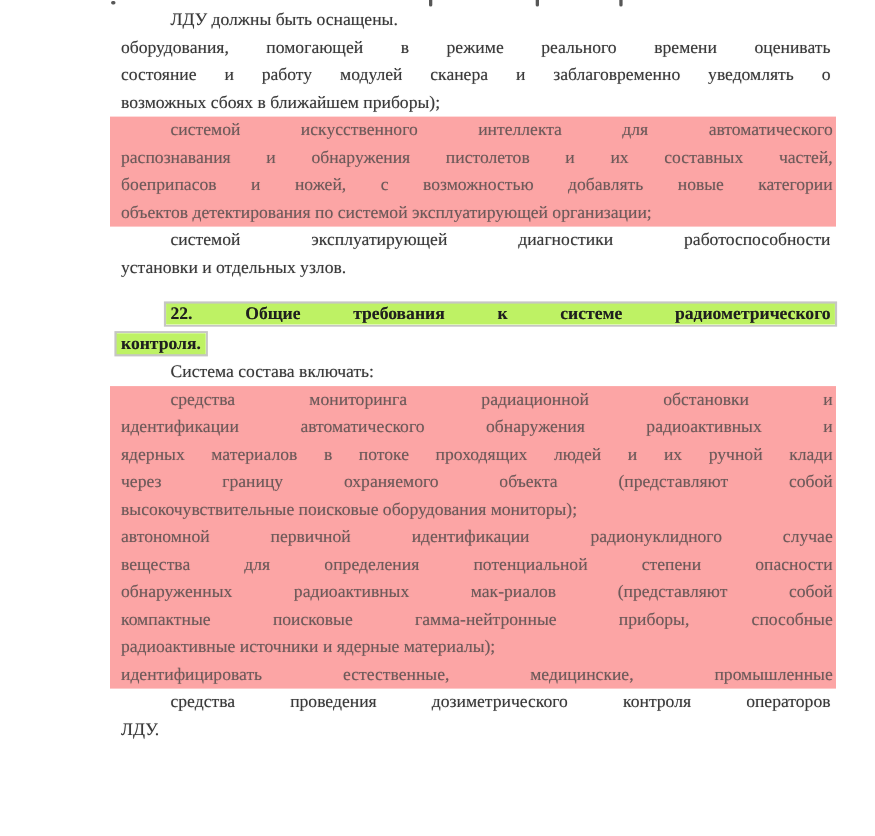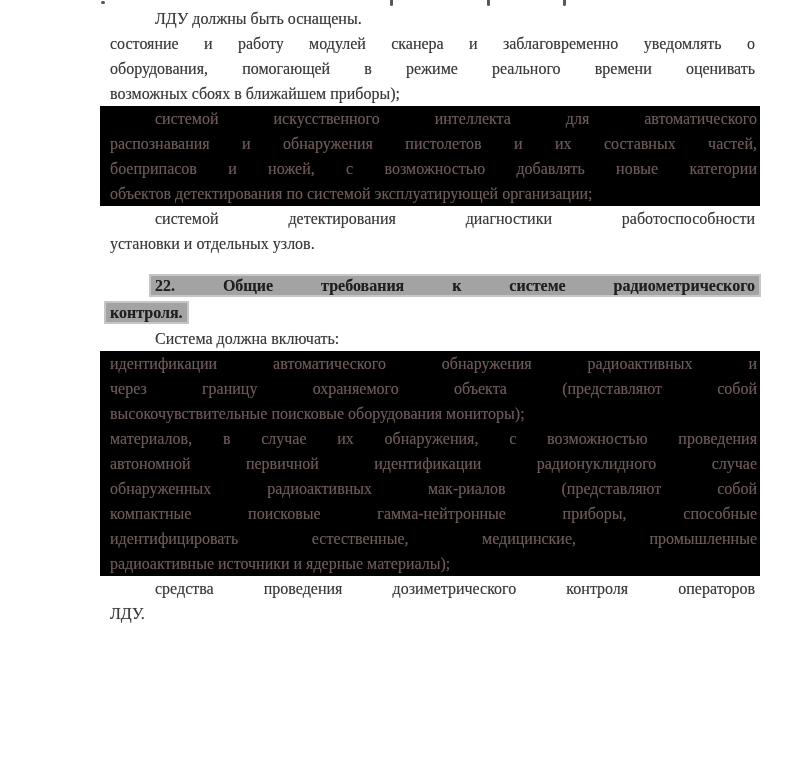--- a/index.html
+++ b/index.html
@@ -40,38 +40,38 @@
     text-shadow: 0 0 0.7px rgba(70,70,70,0.55);
   }
   .line {
     text-align: justify;
     text-align-last: justify;
   }
   .line.last { text-align-last: left; }
   .line.indent { padding-left: 45px; }
 
   .block-pink {
-    background: #000000;
+    background: #fca5a5;
     color: #6e5a5a;
     margin-left: -10px;
     margin-right: -5px;
     padding-left: 10px;
     padding-right: 3px;
     text-shadow: 0 0 0.7px rgba(110,90,90,0.5);
   }
 
   .block-heading {
     margin-top: 16px;
     line-height: 27px;
     font-weight: bold;
     color: #1f1f1f;
     text-shadow: 0 0 0.6px rgba(20,20,20,0.45);
   }
   .block-heading .hl {
-    background: #a3a3a3;
+    background: #bef264;
     box-shadow: 0 0 0 2px #c6c6c4;
     padding: 1px 4px;
     margin: 0 -4px;
   }
 </style>
 </head>
 <body>
 
 <div class="page">
 
@@ -80,51 +80,53 @@
     <span class="mark" style="left:390px;"></span>
     <span class="mark" style="left:487px;"></span>
     <span class="mark" style="left:563px;"></span>
   </div>
 
   <div id="doc">
       <div class="block block-plain">
         <div class="line indent last">ЛДУ должны быть оснащены.</div>
       </div>
       <div class="block block-plain">
+        <div class="line">оборудования, помогающей в режиме реального времени оценивать</div>
         <div class="line">состояние и работу модулей сканера и заблаговременно уведомлять о</div>
-        <div class="line">оборудования, помогающей в режиме реального времени оценивать</div>
         <div class="line last">возможных сбоях в ближайшем приборы);</div>
       </div>
       <div class="block block-pink">
         <div class="line indent">системой искусственного интеллекта для автоматического</div>
         <div class="line">распознавания и обнаружения пистолетов и их составных частей,</div>
         <div class="line">боеприпасов и ножей, с возможностью добавлять новые категории</div>
         <div class="line last">объектов детектирования по системой эксплуатирующей организации;</div>
       </div>
       <div class="block block-plain">
-        <div class="line indent">системой детектирования диагностики работоспособности</div>
+        <div class="line indent">системой эксплуатирующей диагностики работоспособности</div>
         <div class="line last">установки и отдельных узлов.</div>
       </div>
       <div class="block block-heading">
         <div class="line indent"><span class="hl">22. Общие требования к системе радиометрического</span></div>
         <div class="line last"><span class="hl">контроля.</span></div>
       </div>
       <div class="block block-plain">
-        <div class="line indent last">Система должна включать:</div>
+        <div class="line indent last">Система состава включать:</div>
       </div>
       <div class="block block-pink">
+        <div class="line indent">средства мониторинга радиационной обстановки и</div>
         <div class="line">идентификации автоматического обнаружения радиоактивных и</div>
+        <div class="line">ядерных материалов в потоке проходящих людей и их ручной клади</div>
         <div class="line">через границу охраняемого объекта (представляют собой</div>
         <div class="line last">высокочувствительные поисковые оборудования мониторы);</div>
-        <div class="line">материалов, в случае их обнаружения, с возможностью проведения</div>
         <div class="line">автономной первичной идентификации радионуклидного случае</div>
+        <div class="line">вещества для определения потенциальной степени опасности</div>
         <div class="line">обнаруженных радиоактивных мак-риалов (представляют собой</div>
         <div class="line">компактные поисковые гамма-нейтронные приборы, способные</div>
+        <div class="line last">радиоактивные источники и ядерные материалы);</div>
         <div class="line">идентифицировать естественные, медицинские, промышленные</div>
-        <div class="line last">радиоактивные источники и ядерные материалы);</div>
       </div>
       <div class="block block-plain">
         <div class="line indent">средства проведения дозиметрического контроля операторов</div>
         <div class="line last">ЛДУ.</div>
       </div>
     </div>
 
 </div>
 
 </body></html>

